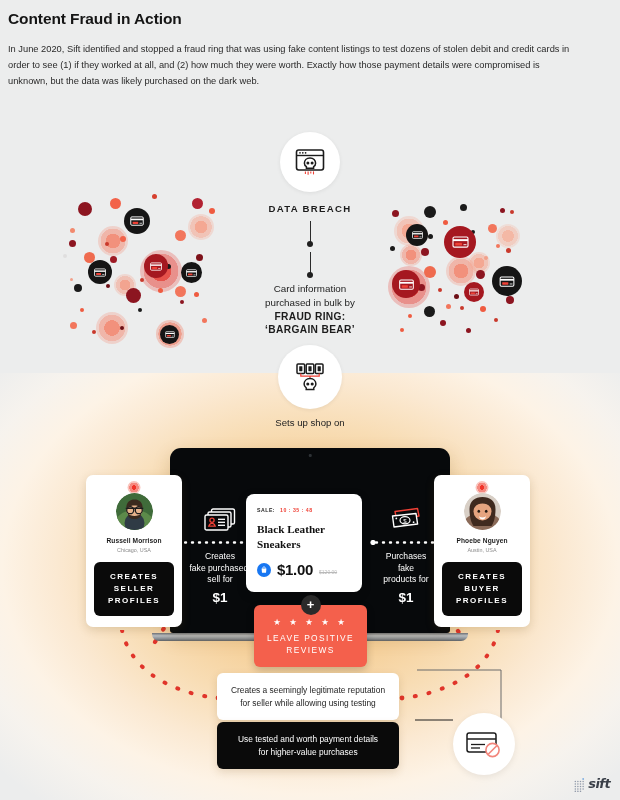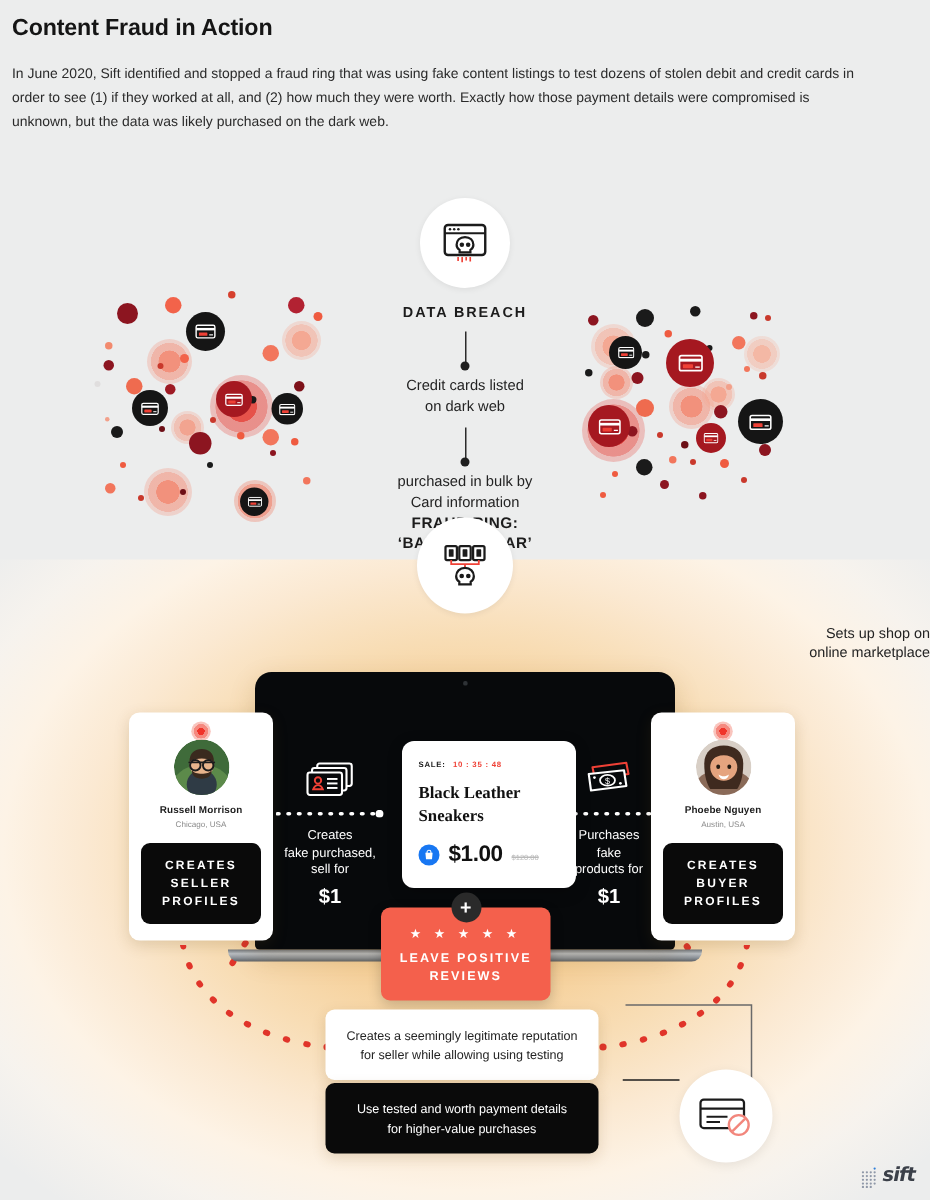--- a/index.html
+++ b/index.html
@@ -48,21 +48,21 @@
   .flow-head { font-size:9.6px; font-weight:bold; letter-spacing:1.3px; margin-top:11px; }
   .flow-text { font-size:9.8px; line-height:13.5px; color:#232323; }
   .flow-strong { font-size:10.2px; font-weight:bold; letter-spacing:0.35px; line-height:13px; }
   .connector { width:1px; height:24px; background:#2b2b2b; margin:7px auto 2px; position:relative; }
   .connector::after {
     content:""; position:absolute; left:-2.5px; bottom:-2px;
     width:6px; height:6px; border-radius:50%; background:#1f1f1f;
   }
 
   
-  #shop-node { position:absolute; left:0; top:345px; width:620px; text-align:right; }
+  #shop-node { position:absolute; left:0; top:345px; width:620px; text-align:center; }
   #shop-node .circ-icon { width:64px; height:64px; }
   #shop-label { font-size:9.6px; line-height:13px; margin-top:7px; color:#232323; }
 
   
   #arc { position:absolute; left:100px; top:352px; width:420px; height:300px; pointer-events:none; }
 
   
   #laptop { position:absolute; left:170px; top:448px; width:280px; }
   #laptop-screen {
     width:280px; height:185px; background:#07090b;
@@ -101,21 +101,21 @@
   .profile-name { font-size:6.6px; font-weight:bold; margin-top:7px; letter-spacing:0.1px; }
   .profile-loc  { font-size:5.4px; color:#8b8b8b; margin-top:2.5px; }
   .profile-tag {
     background:#0a0a0a; color:#fff; border-radius:6px;
     margin-top:9px; padding:9px 2px 9px;
     font-size:8px; font-weight:bold; letter-spacing:1.5px; line-height:12px;
   }
 
   
   #listing-card {
-    position:absolute; left:268px; top:494px; width:116px; background:#fff;
+    position:absolute; left:246px; top:494px; width:116px; background:#fff;
     border-radius:8px; padding:13px 11px 14px;
     box-shadow:0 3px 10px rgba(0,0,0,0.22);
   }
   #sale-row { font-size:5.2px; font-weight:bold; letter-spacing:0.5px; }
   #sale-label { color:#1d1d1d; }
   #sale-timer { color:#ef4136; margin-left:3px; }
   #listing-title { font-family:"Liberation Serif", serif; font-size:11.2px; font-weight:bold; line-height:14.5px; margin-top:9px; color:#111; }
   #price-row { display:flex; align-items:center; margin-top:10px; }
   #price-badge {
     width:14px; height:14px; border-radius:50%; background:#1877f2;
@@ -139,21 +139,21 @@
     background:#f4604c; border-radius:6px; padding:12px 6px 11px;
     text-align:center; color:#fff;
     box-shadow:0 3px 9px rgba(0,0,0,0.20);
   }
   #reviews-plus {
     position:absolute; left:50%; top:-10px; transform:translateX(-50%);
     width:20px; height:20px; border-radius:50%; background:#2a2a2a;
     color:#fff; font-size:13px; line-height:19px; font-weight:bold;
   }
   #reviews-stars { font-size:8.5px; letter-spacing:3px; }
-  #reviews-label { font-size:8.4px; font-weight:bold; letter-spacing:1.4px; line-height:12px; margin-top:5px; }
+  #reviews-label { font-size:8.4px; font-weight:normal; letter-spacing:1.4px; line-height:12px; margin-top:5px; }
 
   
   .bottom-box {
     position:absolute; width:182px; border-radius:6px; text-align:center;
     font-size:8.4px; line-height:12.5px; padding:11px 9px;
   }
   #box-reputation { left:217px; top:673px; background:#fff; color:#242424;
                     box-shadow:0 3px 9px rgba(120,85,25,0.18); }
   #box-payment    { left:217px; top:722px; background:#0a0a0a; color:#fff;
                     box-shadow:0 3px 9px rgba(120,85,25,0.18); }
@@ -357,28 +357,24 @@
       <g stroke="#ef4136" stroke-width="1.1">
         <line x1="12.4" y1="26.4" x2="12.4" y2="29"></line>
           <line x1="15.1" y1="26.4" x2="15.1" y2="29.8"></line>
         <line x1="17.8" y1="26.4" x2="17.8" y2="28.6"></line>
           <line x1="20.5" y1="26.4" x2="20.5" y2="29.4"></line>
       </g>
     </svg>
   </div>
   <div class="flow-head">DATA BREACH</div>
   <div class="connector"></div>
-  <div class="flow-text" style="margin-top:6px;">
-    <div>Credit cards listed</div>
-    <div>on dark web</div>
-  </div>
   <div class="connector"></div>
   <div class="flow-text" style="margin-top:6px;">
+    <div>Card information</div>
     <div>purchased in bulk by</div>
-    <div>Card information</div>
   </div>
   <div class="flow-strong" style="margin-top:1px;">
     <div>FRAUD RING:</div>
     <div>‘BARGAIN BEAR’</div>
   </div>
 </div>
 
 <div id="shop-node">
   <div class="circ-icon">
     <svg width="38" height="38" viewBox="0 0 38 38">
@@ -396,21 +392,20 @@
         <path d="M9.8 15.4v2.7h18.4v-2.7"></path>
           <line x1="19" y1="18.1" x2="19" y2="20"></line>
       </g>
       <path d="M19 20.6c-3.6 0-5.9 2.5-5.9 5.5 0 1.8 1 3 2.1 3.7v1.8h7.6v-1.8c1.1-.7 2.1-1.9 2.1-3.7 0-3-2.3-5.5-5.9-5.5z" fill="none" stroke="#1b1b1b" stroke-width="1.5"></path>
       <circle cx="16.8" cy="26" r="1.55" fill="#1b1b1b"></circle>
         <circle cx="21.2" cy="26" r="1.55" fill="#1b1b1b"></circle>
     </svg>
   </div>
   <div id="shop-label">
     <div>Sets up shop on</div>
-    <div>online marketplace</div>
   </div>
 </div>
 
 <svg id="arc" viewBox="0 0 420 300">
   <path d="M55 290 A 180 180 0 0 1 365 290" fill="none" stroke="#e0342a" stroke-width="4.2" stroke-linecap="round" stroke-dasharray="1 14"></path>
 </svg>
 
 <div id="laptop">
   <div id="laptop-screen">
     <div id="laptop-cam"></div>

